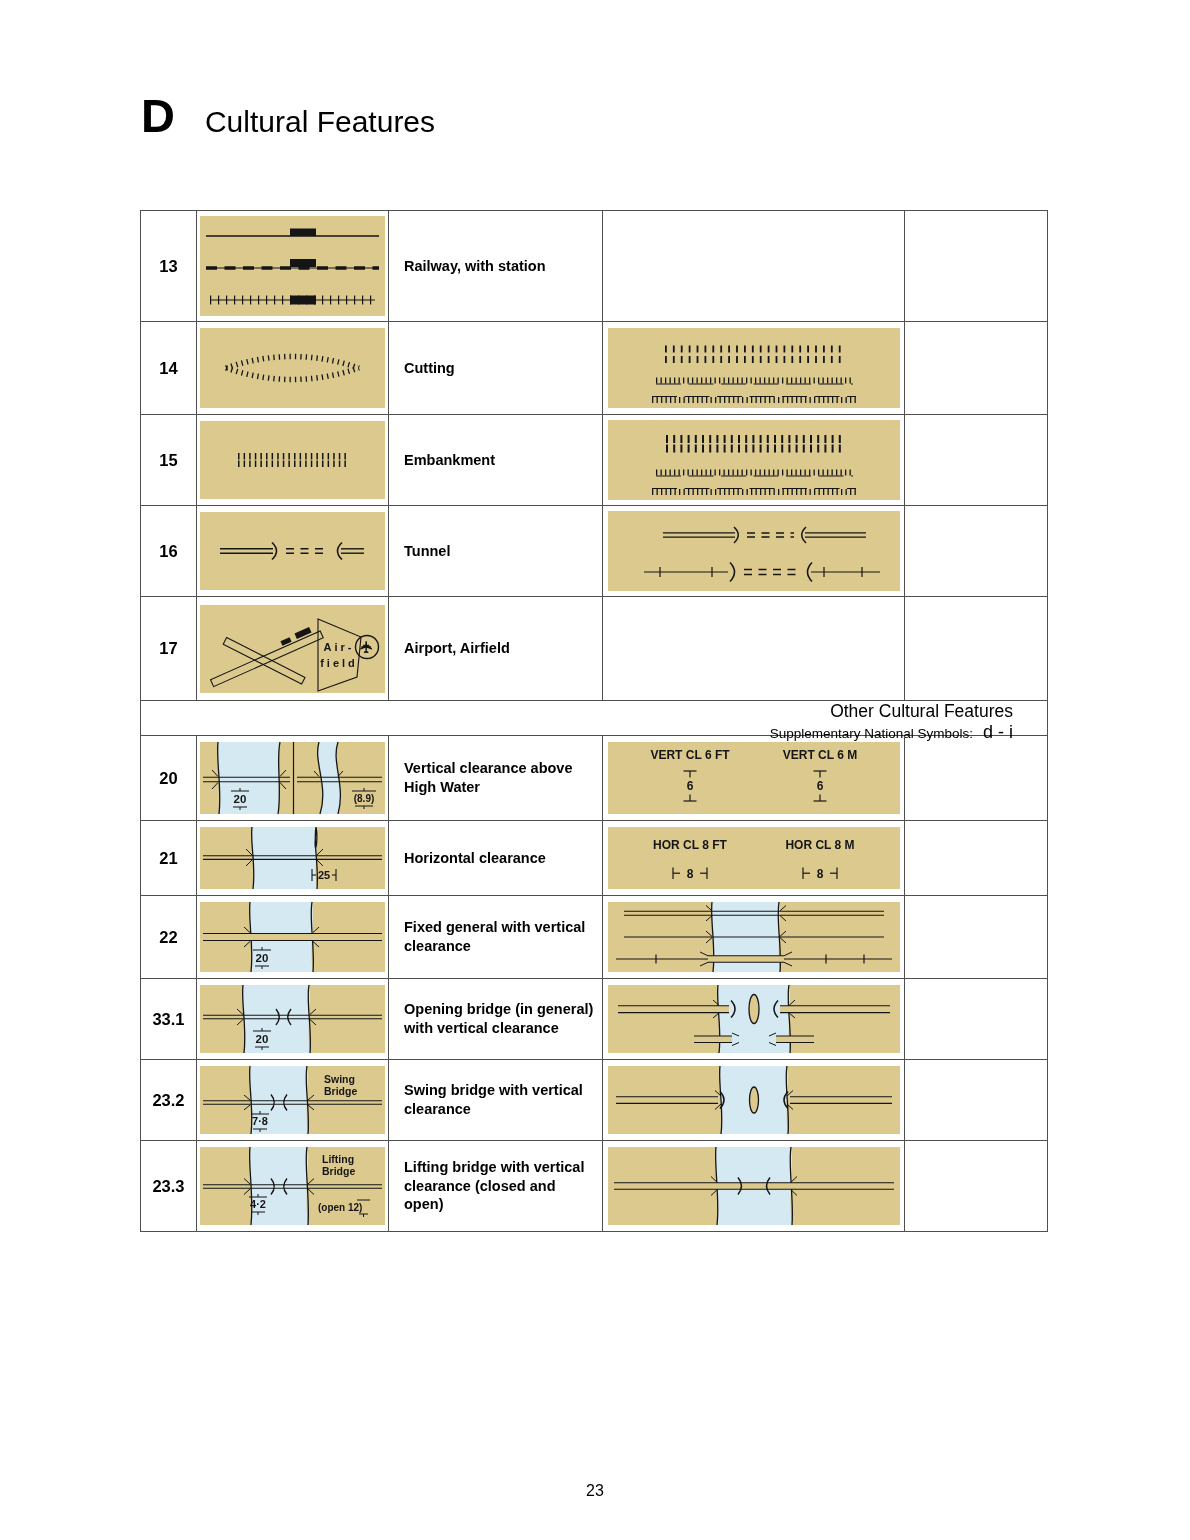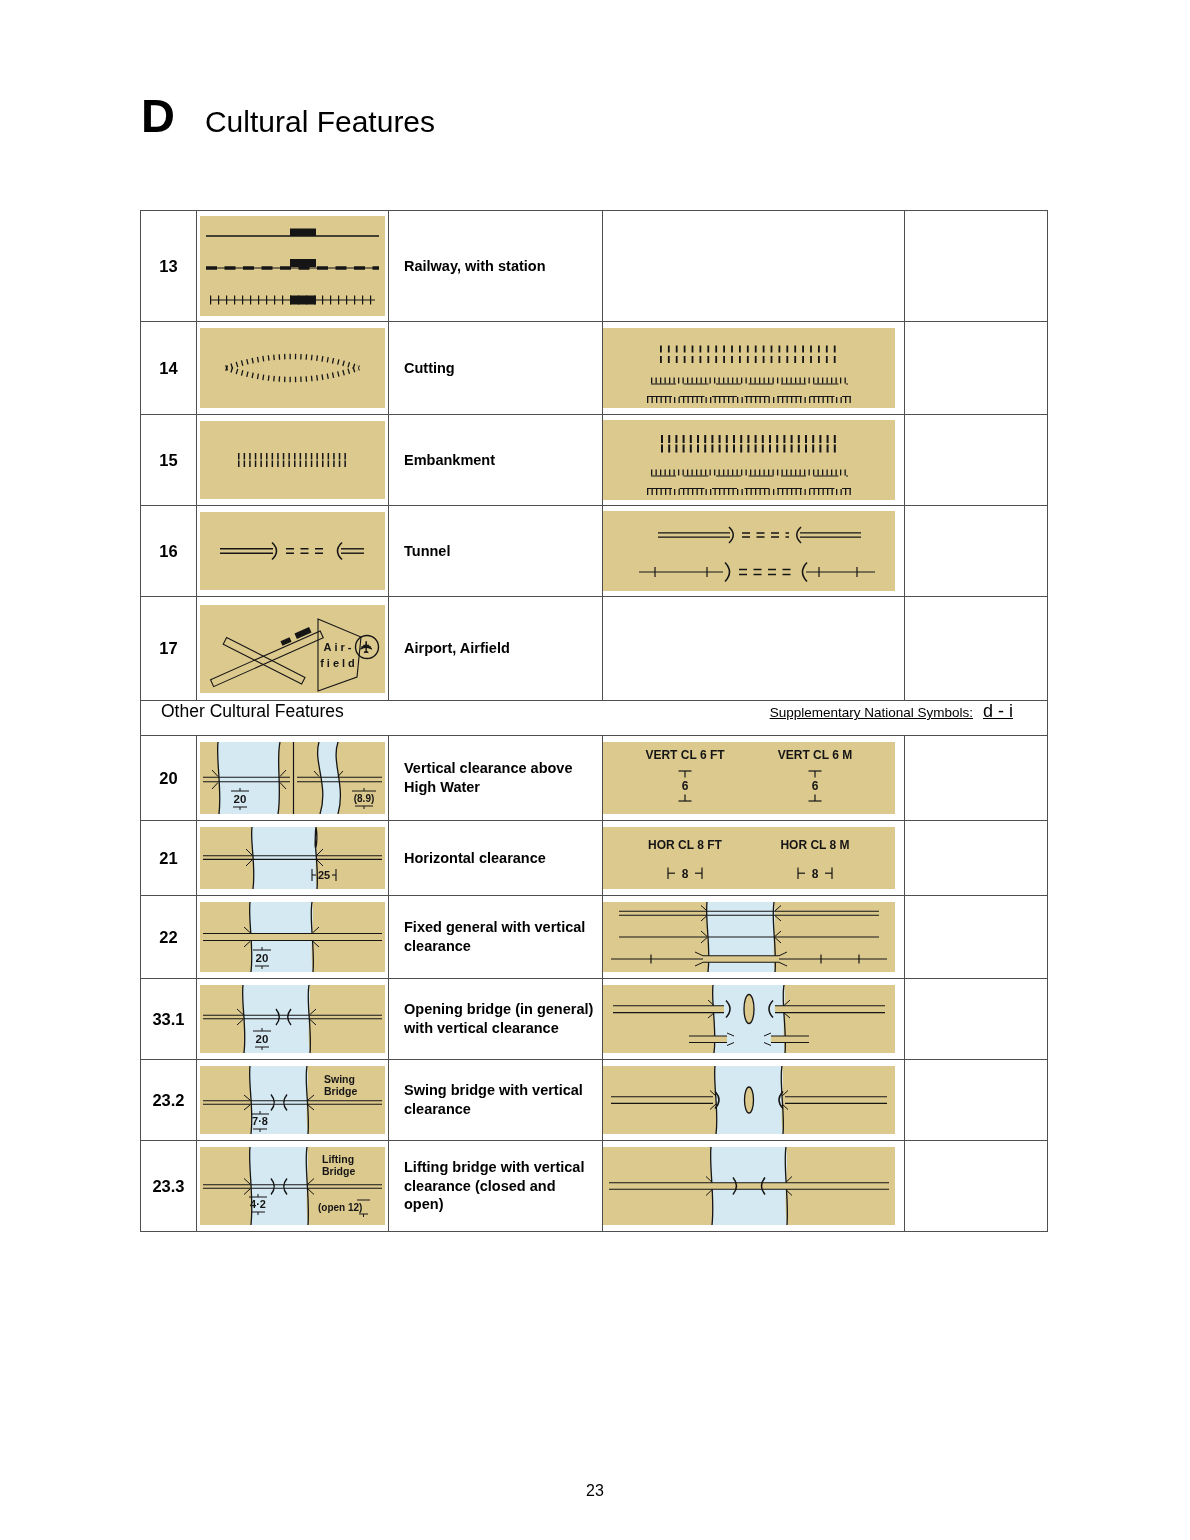--- a/index.html
+++ b/index.html
@@ -8,26 +8,26 @@
   .t-letter{font-size:47px;font-weight:bold;}
   .t-name{font-size:30px;}
   .tbl{position:absolute;left:140px;top:210px;width:906px;border:1px solid #4f4f4f;}
   .row{display:flex;border-bottom:1px solid #4f4f4f;}
   .row:last-child{border-bottom:none;}
   .cell{border-right:1px solid #4f4f4f;box-sizing:border-box;display:flex;align-items:center;font-weight:bold;}
   .cell:last-child{border-right:none;}
   .c-num{width:56px;justify-content:center;font-size:16.5px;}
   .c-sym{width:192px;justify-content:center;}
   .c-desc{width:214px;padding:6px 8px 6px 15px;font-size:14.5px;line-height:1.3;}
-  .c-intl{width:302px;}
+  .c-intl{width:302px;justify-content:center;}
   .c-extra{flex:1;}
-  .hdr-row{height:34px;display:flex;align-items:flex-start;justify-content:space-between;
-           padding:0 34px 0 20px;border-bottom:1px solid #4f4f4f;}
+  .hdr-row{height:34px;display:flex;align-items:flex-end;justify-content:space-between;
+           padding:0 34px 0 20px;border-bottom:1px solid #4f4f4f;flex-direction:column;}
   .hdr-title{font-size:17.5px;}
-  .hdr-right{font-size:13.5px;display:flex;align-items:baseline;gap:10px;text-decoration:underline;}
+  .hdr-right{font-size:13.5px;display:flex;align-items:baseline;gap:10px;}
   .hdr-range{font-size:18px;}
   .pageno{position:absolute;top:1482px;left:0;width:100%;text-align:center;font-size:16px;}
   svg text{font-family:"Liberation Sans",sans-serif;fill:#151515;}
   .ink{stroke:#151515;fill:none;}
   .fink{fill:#151515;stroke:none;}
   .tan{fill:#dcc98e;}
   .wat{fill:#d5e9f2;}
 </style>
 </head>
 <body>

